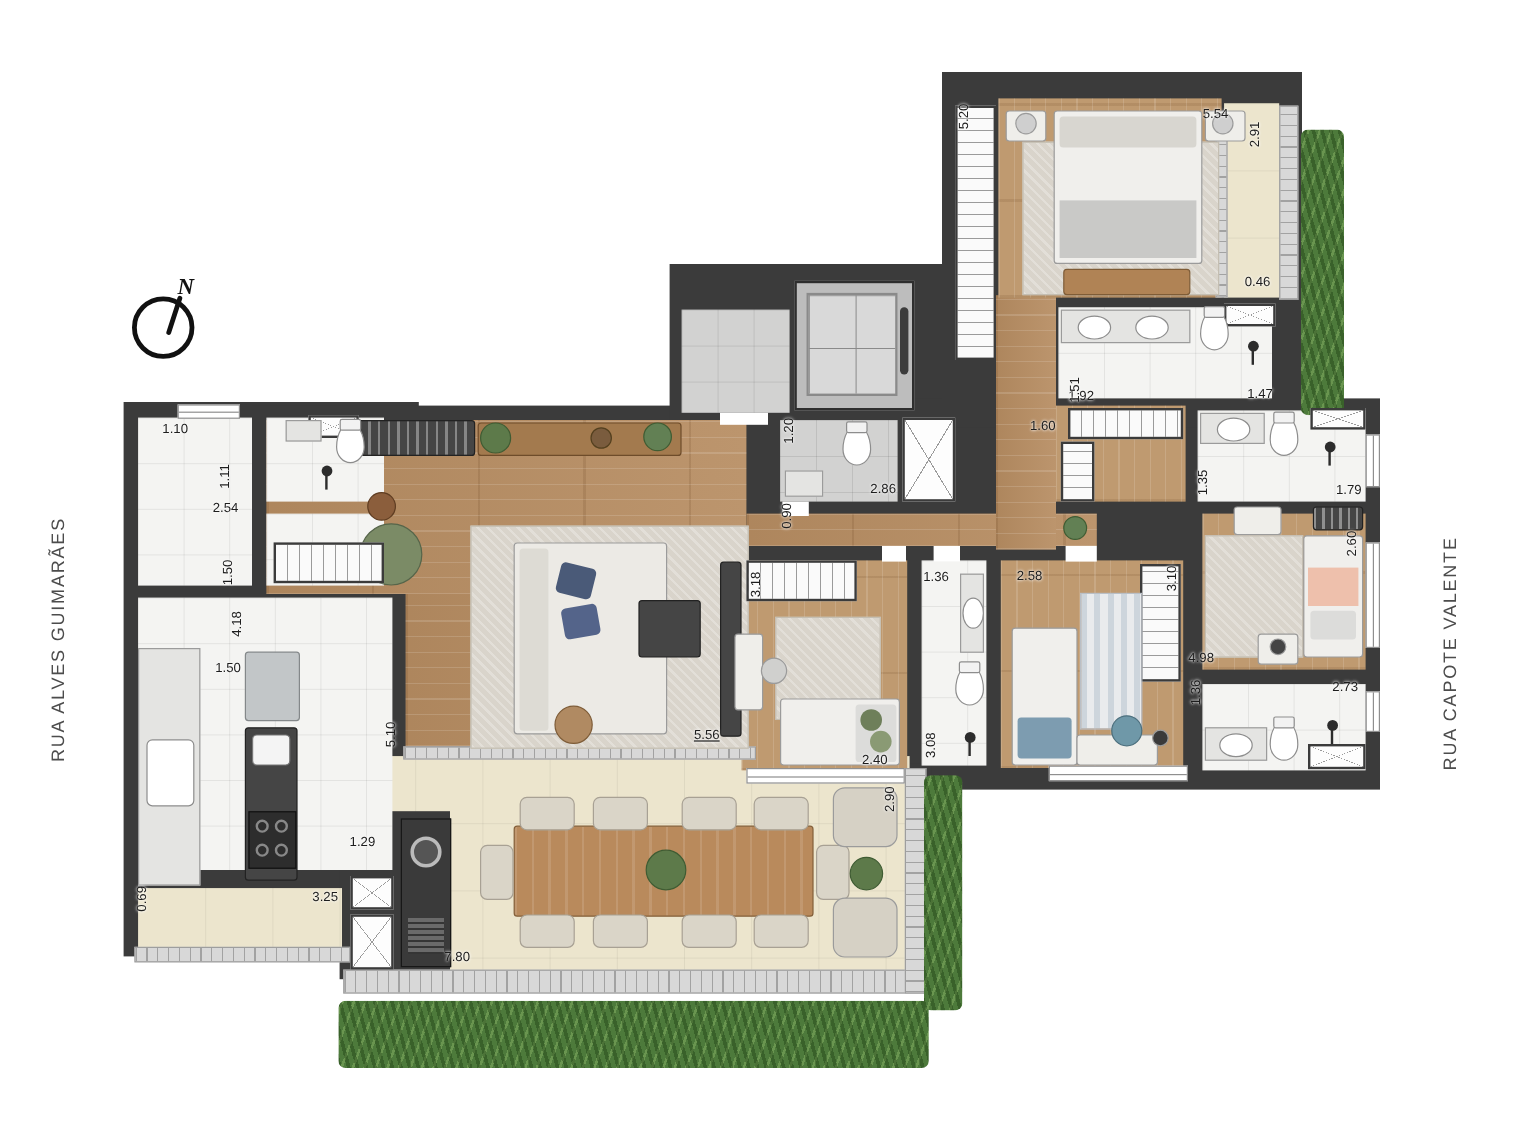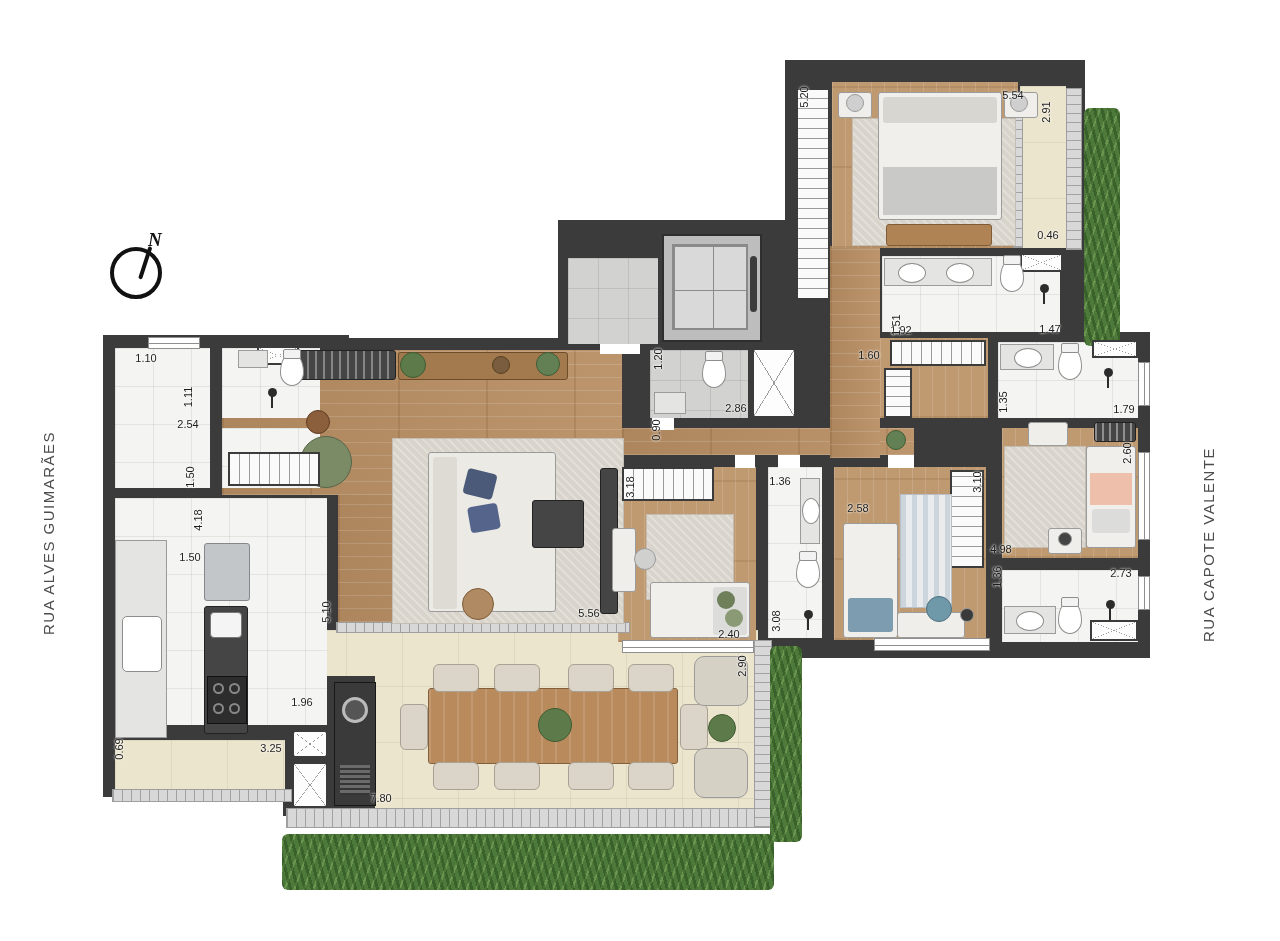--- a/index.html
+++ b/index.html
@@ -295,32 +295,32 @@
   <div id="dims">
       <span class="dim" style="left: 146px; top: 358px;">1.10</span>
       <span class="dim vert" style="left: 188px; top: 397px;">1.11</span>
       <span class="dim" style="left: 188px; top: 424px;">2.54</span>
       <span class="dim vert" style="left: 190px; top: 477px;">1.50</span>
       <span class="dim vert" style="left: 198px; top: 520px;">4.18</span>
       <span class="dim" style="left: 190px; top: 557px;">1.50</span>
       <span class="dim vert" style="left: 326px; top: 612px;">5.10</span>
       <span class="dim vert" style="left: 119px; top: 749px;">0.69</span>
       <span class="dim" style="left: 271px; top: 748px;">3.25</span>
-      <span class="dim" style="left: 302px; top: 702px;">1.96</span>
+      <span class="dim" style="left: 302px; top: 702px;">1.29</span>
       <span class="dim" style="left: 381px; top: 798px;">7.80</span>
-      <span class="dim" style="left: 589px; top: 613px;">5.56</span>
+      <span class="dim" style="left: 589px; top: 613px; text-decoration: underline;">5.56</span>
       <span class="dim" style="left: 729px; top: 634px;">2.40</span>
       <span class="dim vert" style="left: 742px; top: 666px;">2.90</span>
       <span class="dim vert" style="left: 776px; top: 621px;">3.08</span>
       <span class="dim" style="left: 780px; top: 481px;">1.36</span>
       <span class="dim vert" style="left: 630px; top: 487px;">3.18</span>
       <span class="dim vert" style="left: 656px; top: 430px;">0.90</span>
       <span class="dim vert" style="left: 658px; top: 359px;">1.20</span>
       <span class="dim" style="left: 736px; top: 408px;">2.86</span>
-      <span class="dim" style="left: 858px; top: 508px;">2.58</span>
+      <span class="dim" style="left: 858px; top: 480px;">2.58</span>
       <span class="dim vert" style="left: 977px; top: 482px;">3.10</span>
       <span class="dim" style="left: 1001px; top: 549px;">4.98</span>
       <span class="dim vert" style="left: 997px; top: 577px;">1.36</span>
       <span class="dim" style="left: 1121px; top: 573px;">2.73</span>
       <span class="dim vert" style="left: 1127px; top: 453px;">2.60</span>
       <span class="dim" style="left: 1124px; top: 409px;">1.79</span>
       <span class="dim vert" style="left: 1003px; top: 402px;">1.35</span>
       <span class="dim" style="left: 901px; top: 330px;">1.92</span>
       <span class="dim" style="left: 869px; top: 355px;">1.60</span>
       <span class="dim vert" style="left: 896px; top: 325px;">1.51</span>

